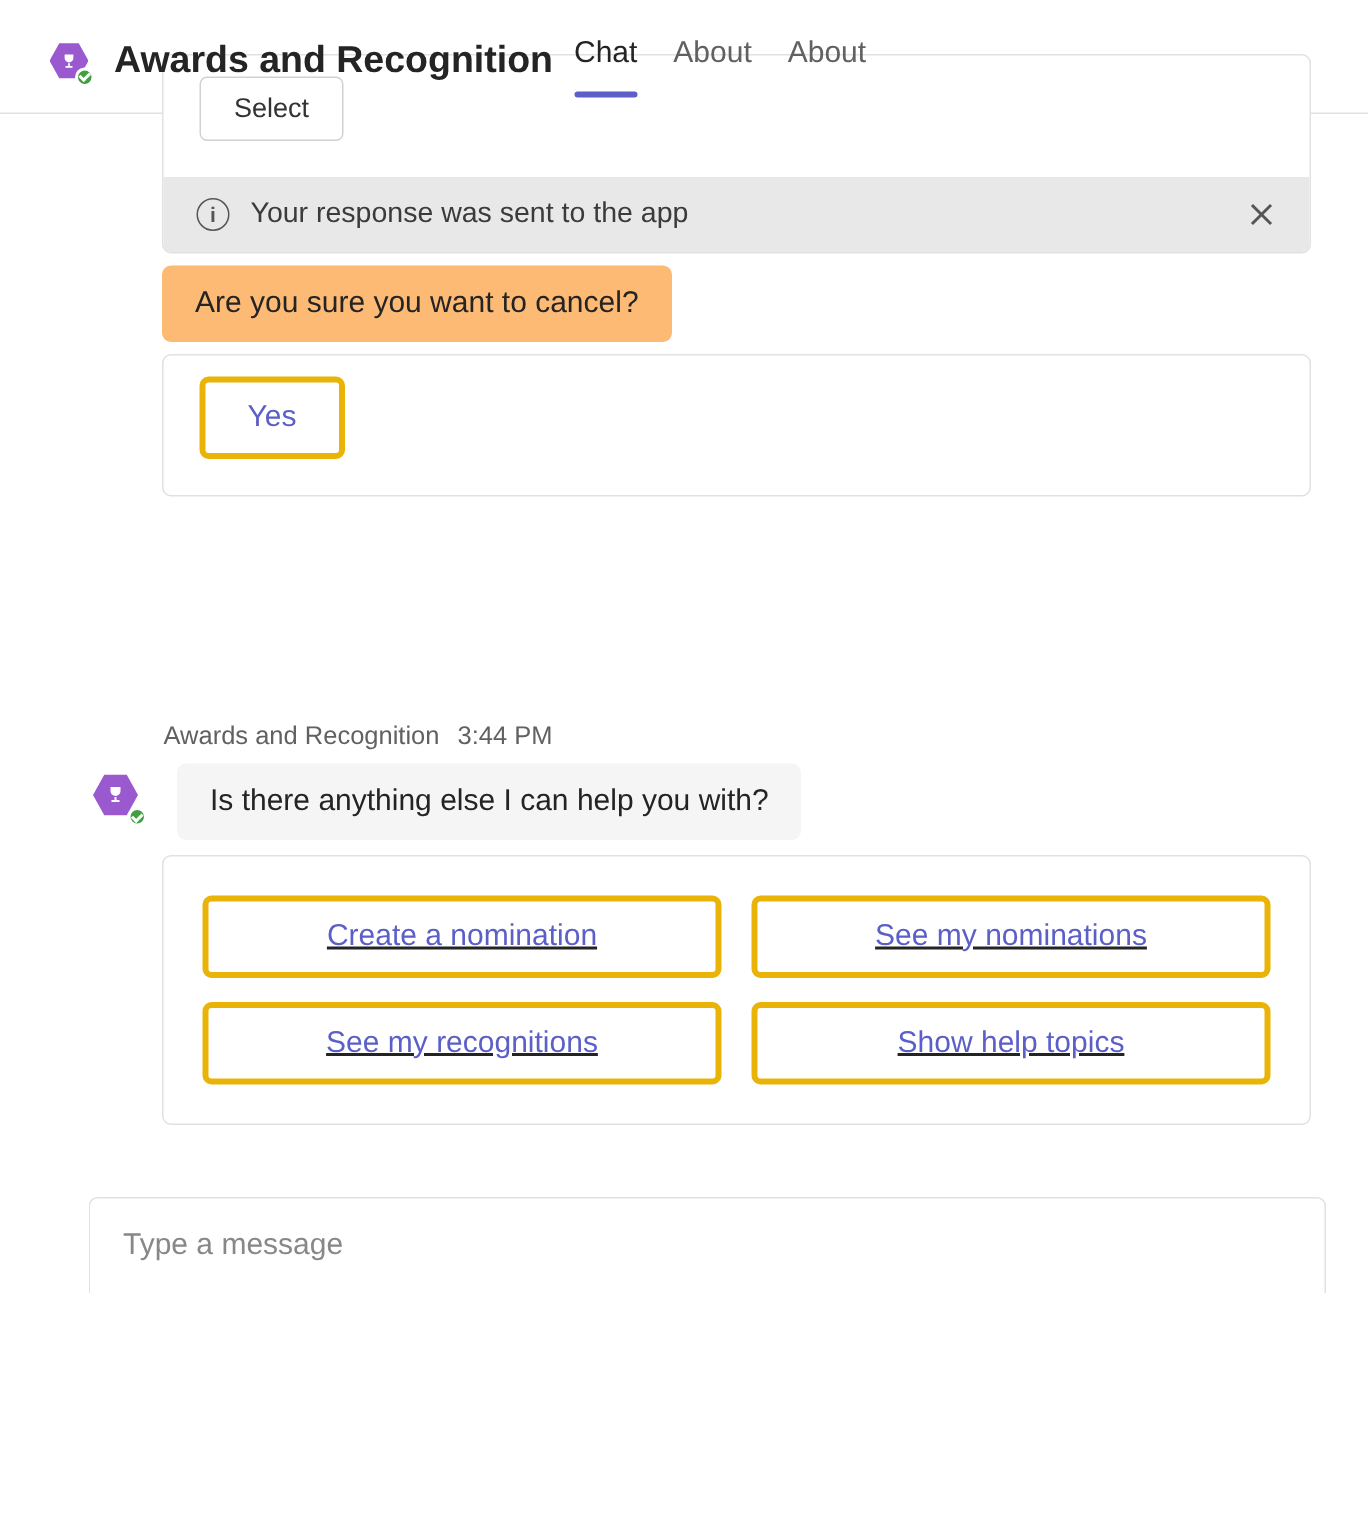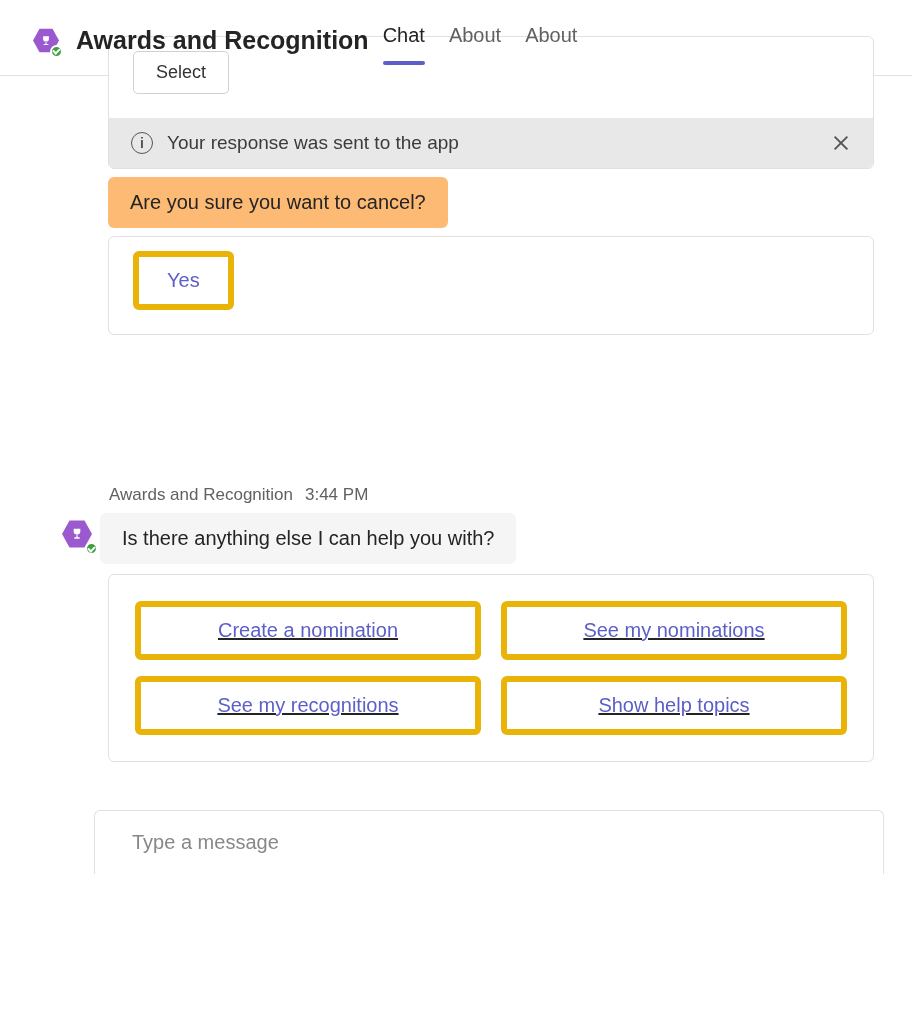--- a/index.html
+++ b/index.html
@@ -146,21 +146,21 @@
     border-radius: 6px;
     padding: 14px 22px;
     font-size: 20px;
     color: #242424;
     display:inline-block;
     margin-left: 94px;
     margin-top: 8px;
   }
 
   .btn-outline {
-    border: 6px solid #eab308;
+    border: 4px solid #eab308;
     background: #fff;
     color: #5b5fc7;
     font-size: 20px;
     padding: 12px 28px;
     border-radius: 6px;
     cursor: pointer;
     font-weight: 500;
   }
 
   .sender-row {
@@ -169,21 +169,21 @@
     display:flex;
     gap:12px;
     align-items:baseline;
     font-size:17px;
     color:#616161;
   }
 
   .msg-row {
     display:flex;
     align-items:flex-start;
-    gap:4px;
+    gap:22px;
     margin-top:8px;
     margin-left: 48px;
     text-align: right;
   }
   .avatar-small {
     position: relative;
     width: 34px;
     height: 34px;
     margin-top:6px;
   }
@@ -211,22 +211,22 @@
   .action-grid {
     display:grid;
     grid-template-columns: 1fr 1fr;
     gap: 16px 20px;
     padding: 26px;
   }
 
   .compose {
     border:1px solid #e1e1e1;
     border-radius:6px;
-    margin: 48px 14px 0 80px;
-    padding: 20px 37px;
+    margin: 48px 14px 0 45px;
+    padding: 20px 22px;
     font-size:20px;
     color:#888;
     cursor:text;
     border-bottom:none;
     border-bottom-left-radius:0;
     border-bottom-right-radius:0;
   }
 </style>
 </head>
 <body>

